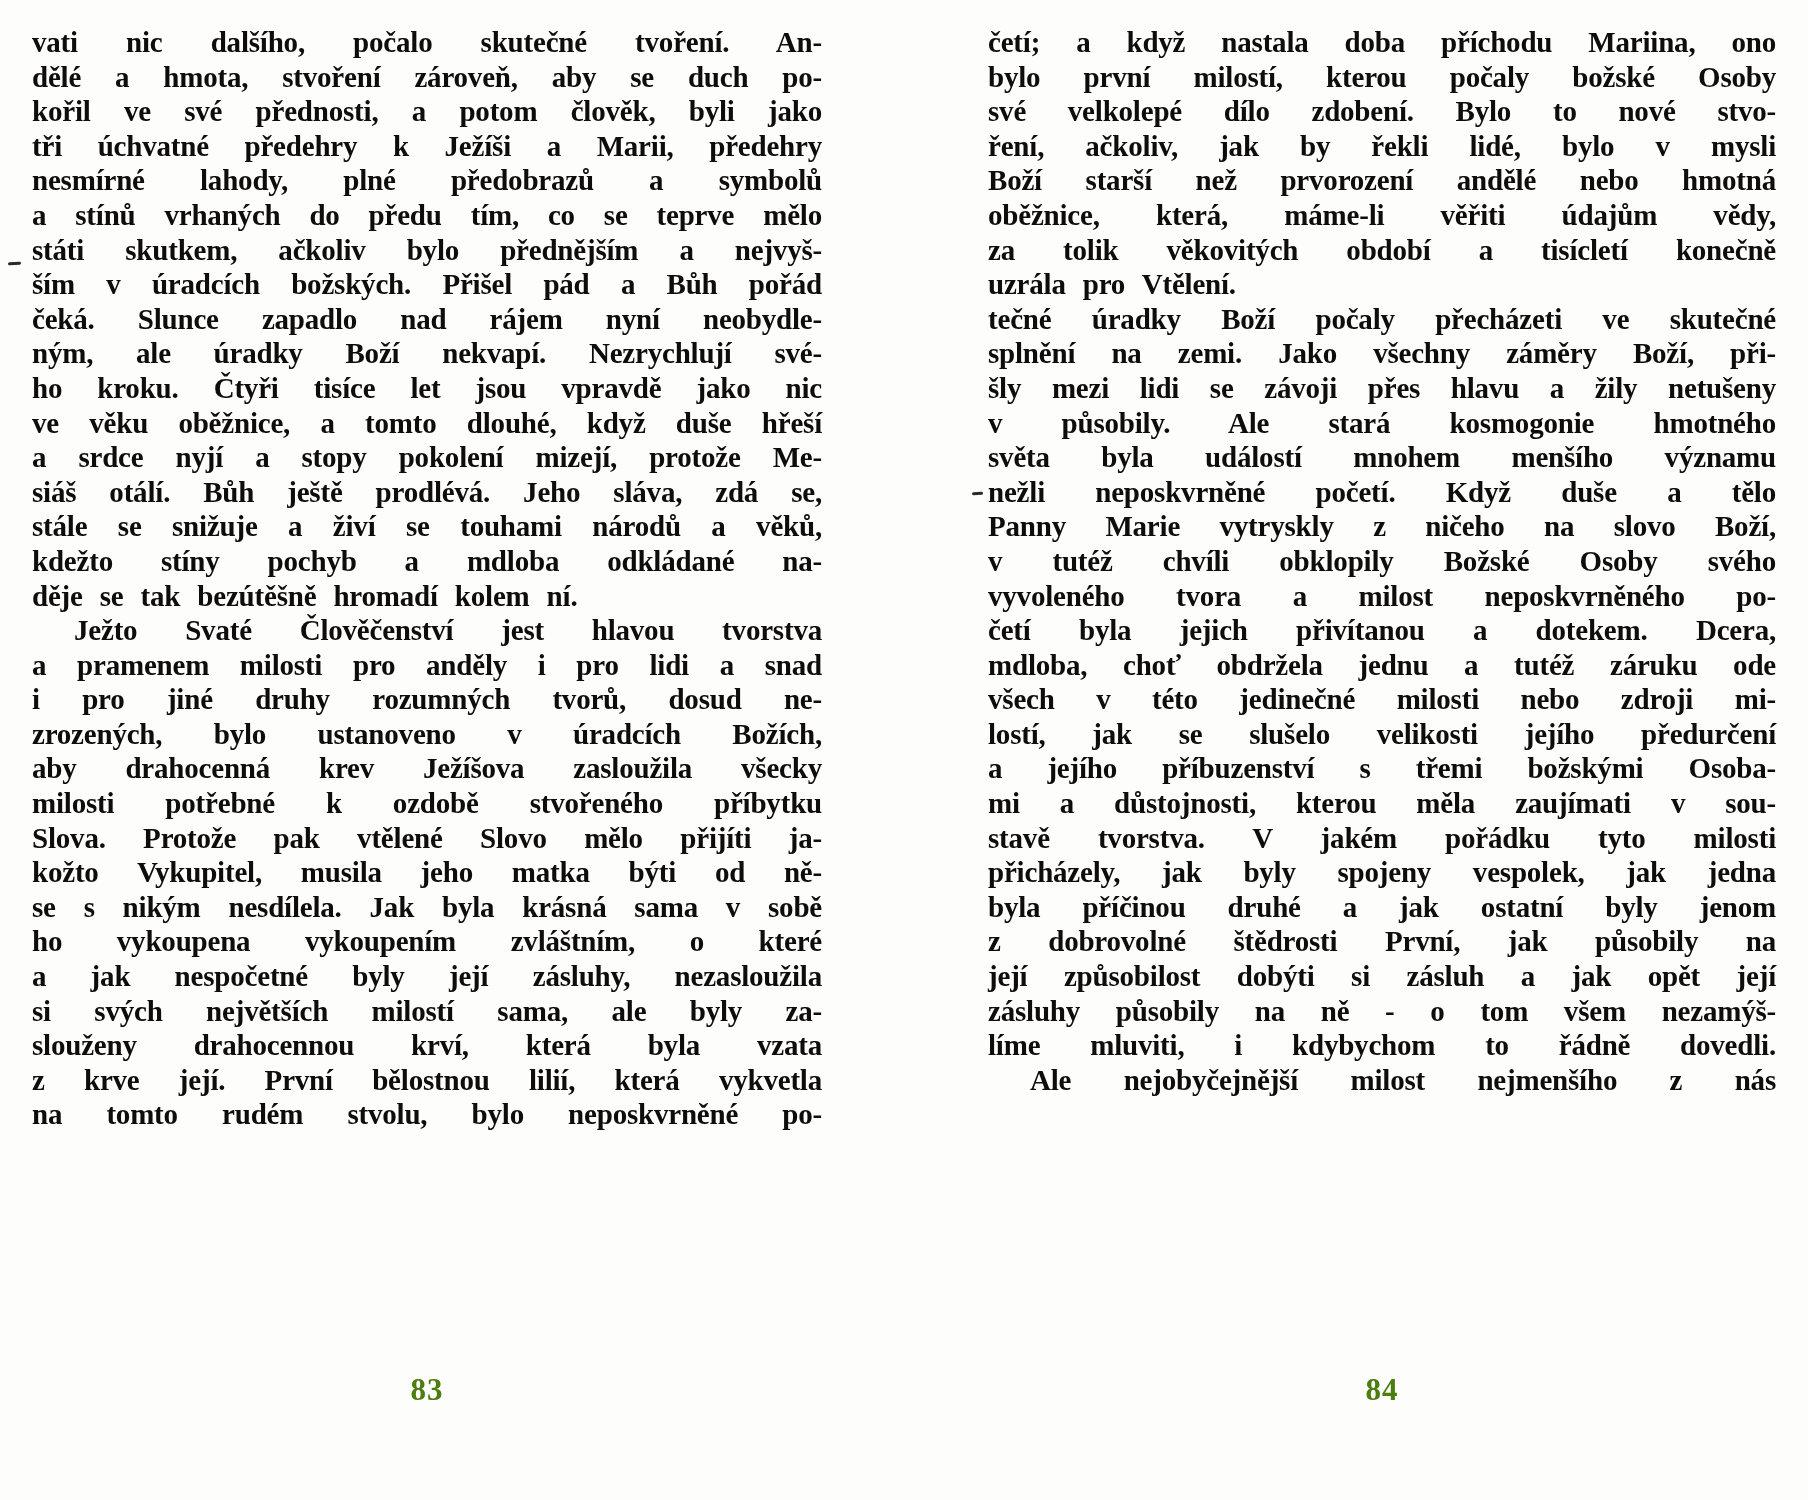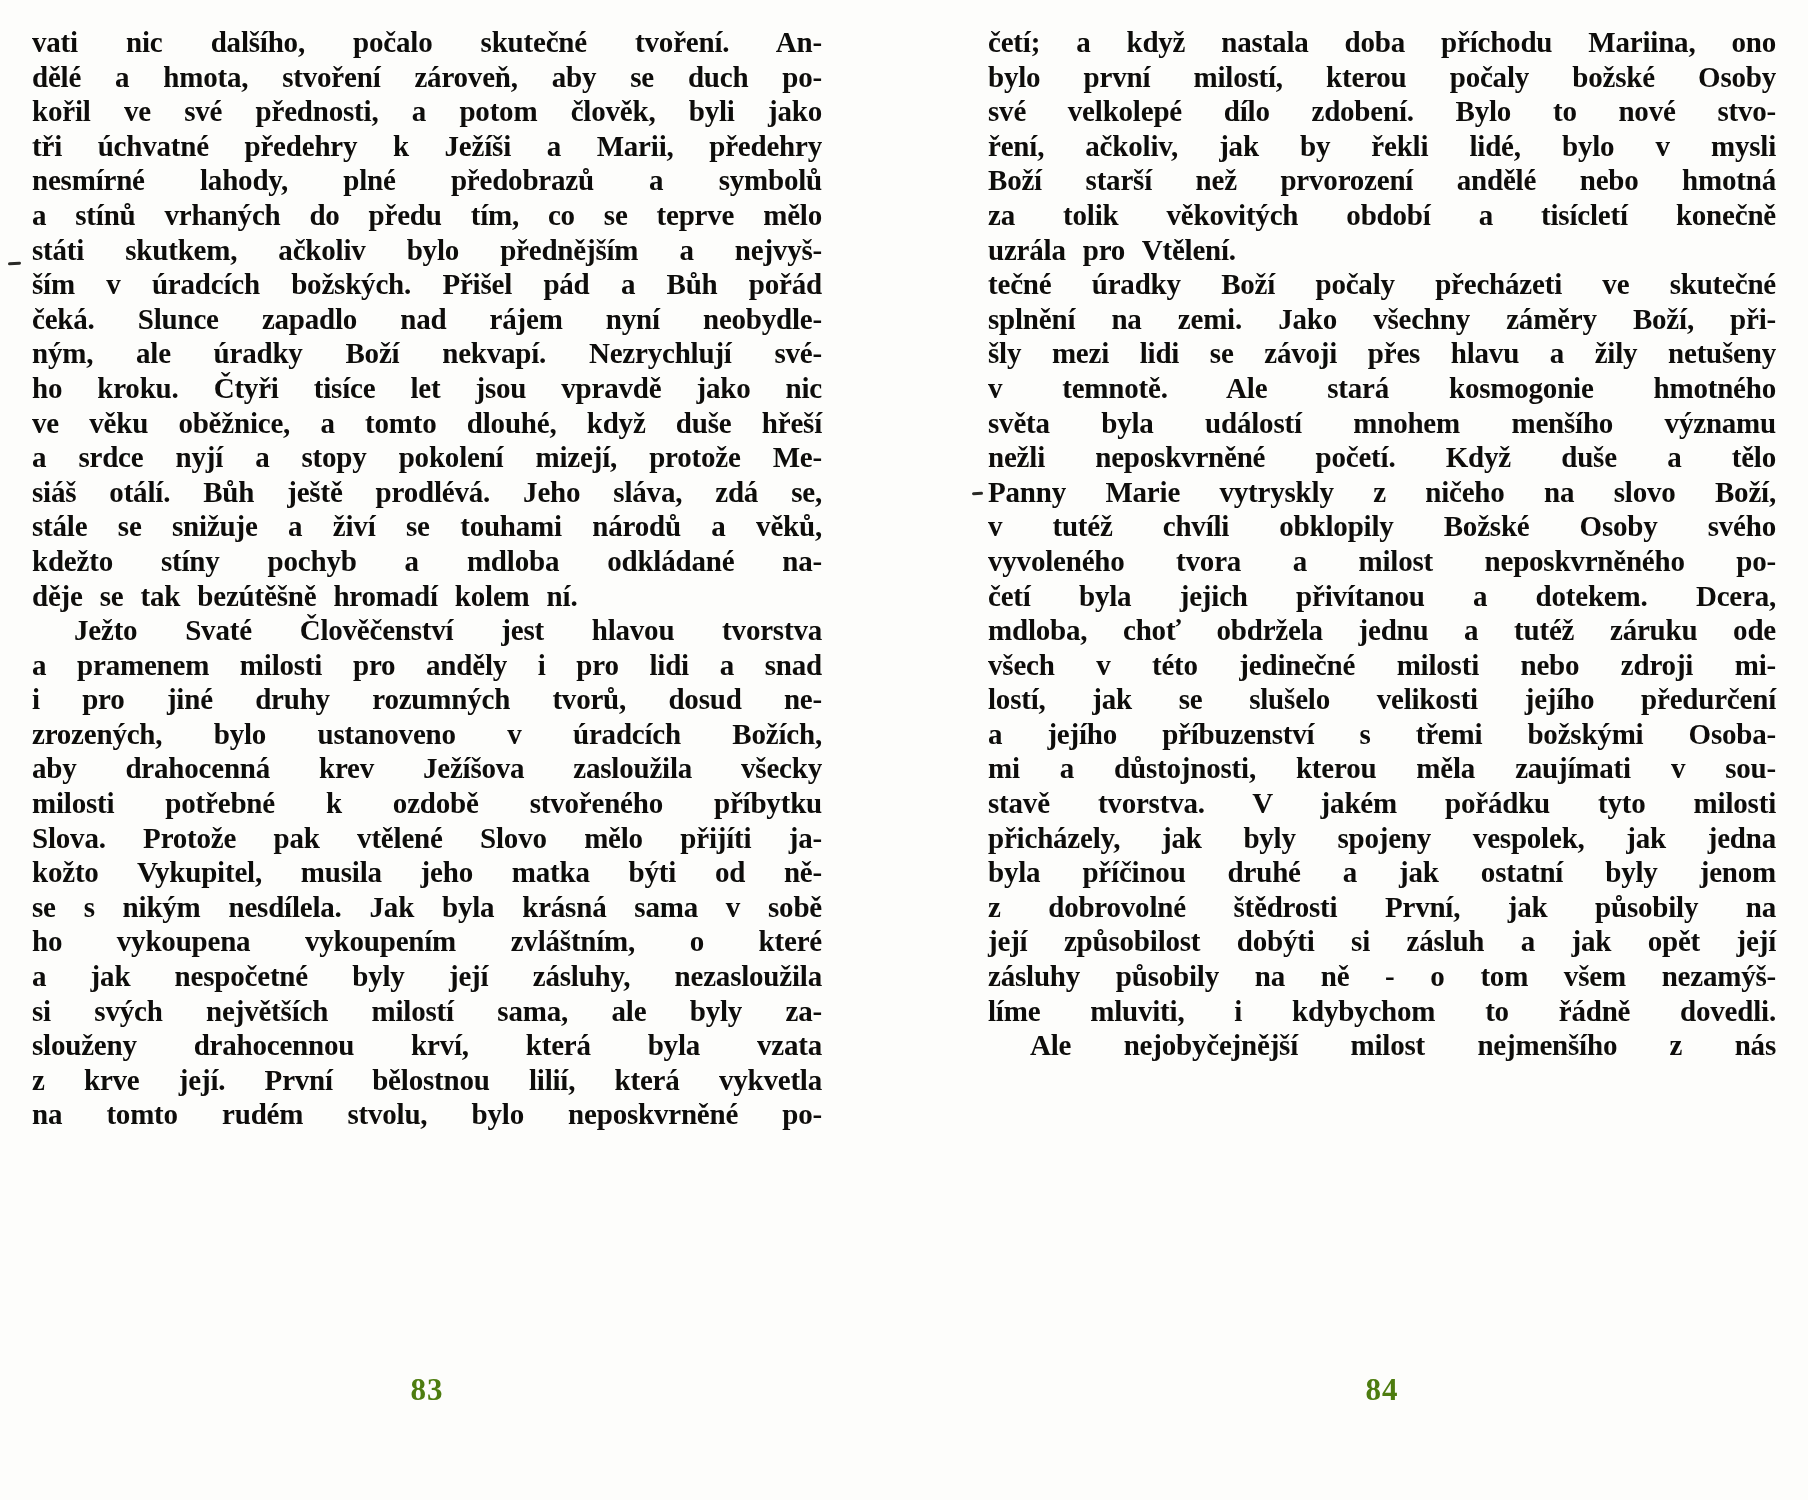--- a/index.html
+++ b/index.html
@@ -104,26 +104,27 @@
     <div class="page-number">83</div>
   </div>
 
   <div class="page right">
     <div class="text-block">
         <div class="line">četí; a když nastala doba příchodu Mariina, ono</div>
         <div class="line">bylo první milostí, kterou počaly božské Osoby</div>
         <div class="line">své velkolepé dílo zdobení. Bylo to nové stvo-</div>
         <div class="line">ření, ačkoliv, jak by řekli lidé, bylo v mysli</div>
         <div class="line">Boží starší než prvorození andělé nebo hmotná</div>
+        <div class="line">oběžnice, která, máme-li věřiti údajům vědy,</div>
         <div class="line">za tolik věkovitých období a tisícletí konečně</div>
         <div class="line end">uzrála pro Vtělení.</div>
         <div class="line">tečné úradky Boží počaly přecházeti ve skutečné</div>
         <div class="line">splnění na zemi. Jako všechny záměry Boží, při-</div>
         <div class="line">šly mezi lidi se závoji přes hlavu a žily netušeny</div>
-        <div class="line">v temnotě. Ale stará kosmogonie hmotného</div>
+        <div class="line">v působily. Ale stará kosmogonie hmotného</div>
         <div class="line">světa byla událostí mnohem menšího významu</div>
         <div class="line">nežli neposkvrněné početí. Když duše a tělo</div>
         <div class="line">Panny Marie vytryskly z ničeho na slovo Boží,</div>
         <div class="line">v tutéž chvíli obklopily Božské Osoby svého</div>
         <div class="line">vyvoleného tvora a milost neposkvrněného po-</div>
         <div class="line">četí byla jejich přivítanou a dotekem. Dcera,</div>
         <div class="line">mdloba, choť obdržela jednu a tutéž záruku ode</div>
         <div class="line">všech v této jedinečné milosti nebo zdroji mi-</div>
         <div class="line">lostí, jak se slušelo velikosti jejího předurčení</div>
         <div class="line">a jejího příbuzenství s třemi božskými Osoba-</div>

